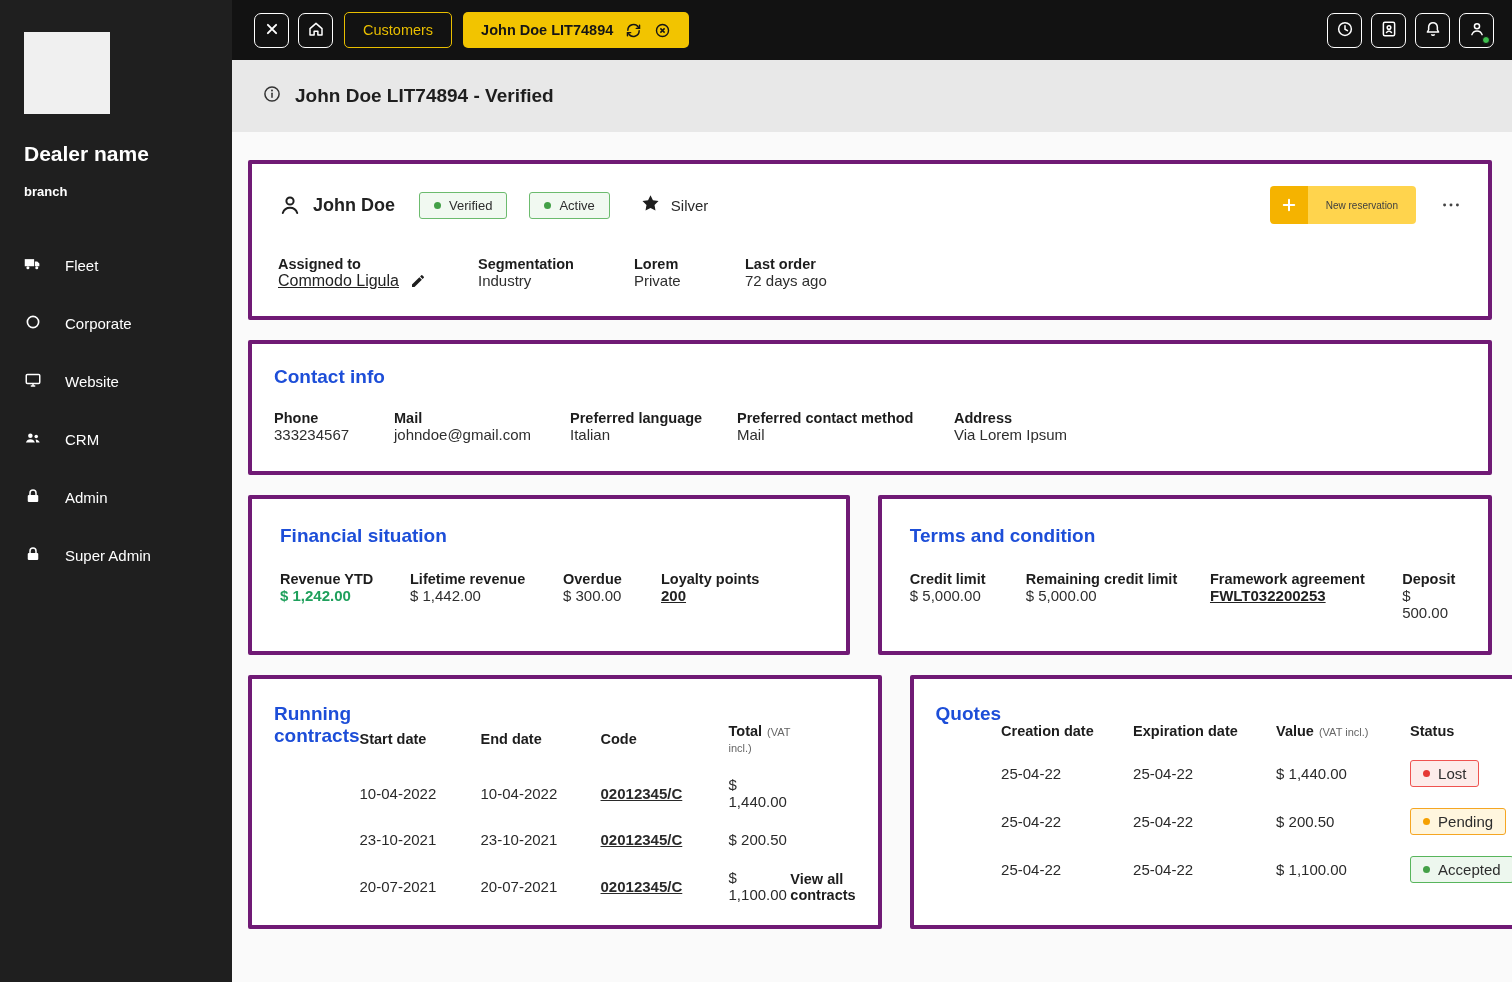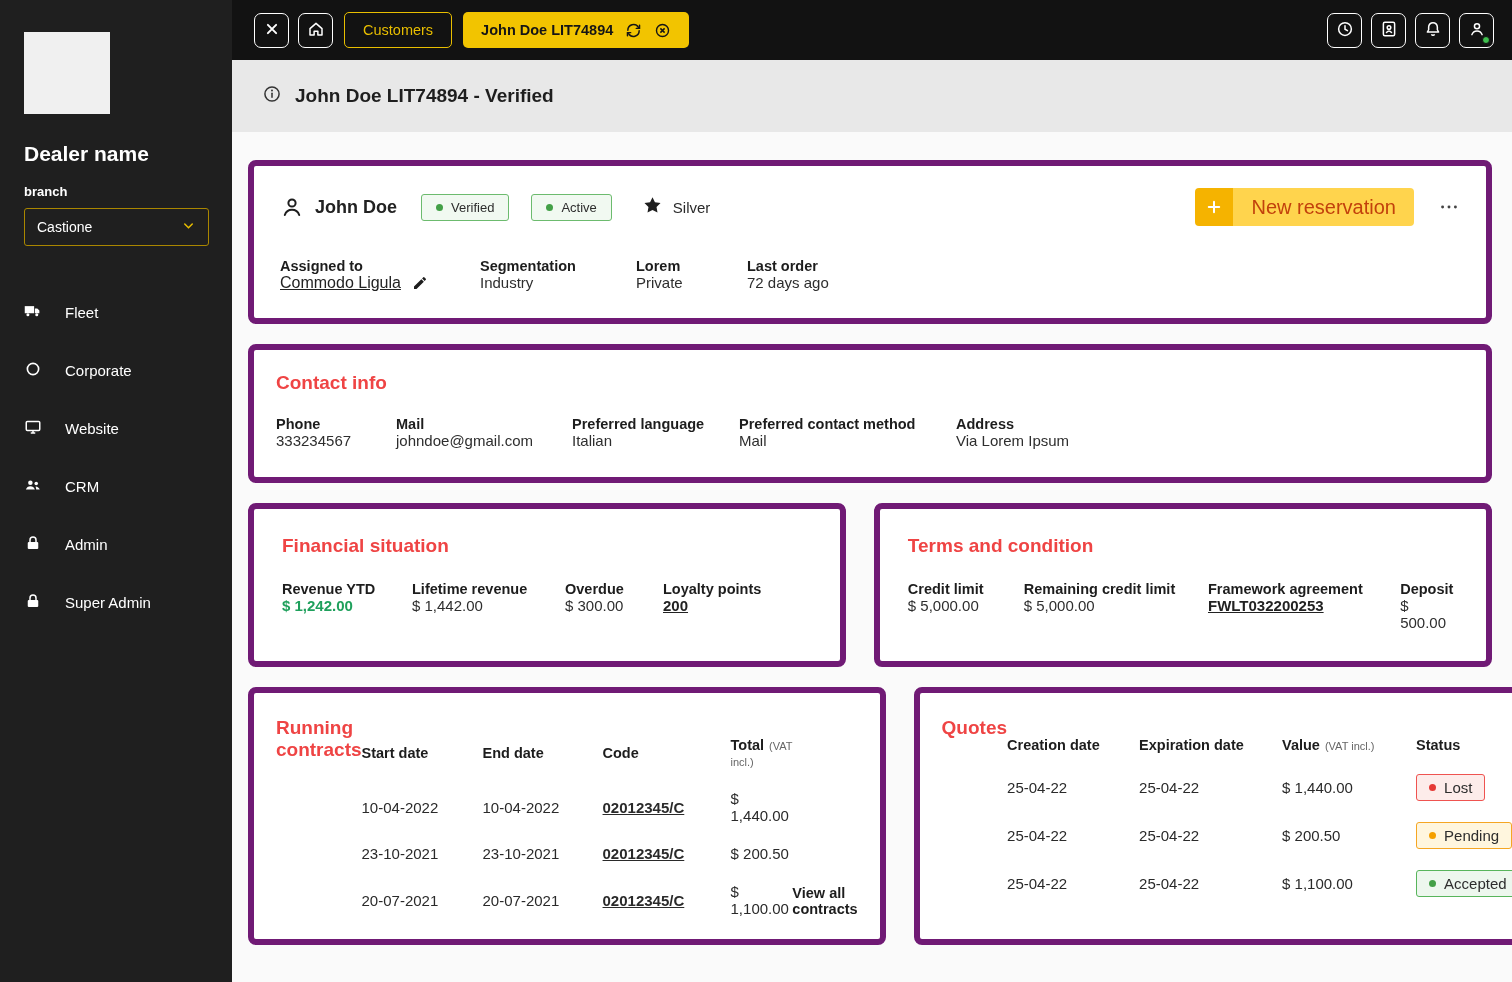--- a/index.html
+++ b/index.html
@@ -39,58 +39,58 @@
   .presence-dot { position:absolute; right:3px; bottom:3px; width:8px; height:8px; border-radius:50%;
     background:#3FBF4E; border:1.5px solid #121212; }
 
   
   .page-header { height:72px; min-height:72px; background:#e8e8e8; display:flex; align-items:center; gap:13px; padding:0 30px; }
   .page-header svg { width:20px; height:20px; color:#333; }
   .page-title { font-size:19px; font-weight:bold; color:#1e1e1e; }
 
   
   .content { flex:1; overflow:hidden; padding:28px 20px 0 16px; display:flex; flex-direction:column; gap:20px; background:#fafafa; }
-  .card { background:#fff; border:6px solid #701a75; border-radius:8px; }
+  .card { background:#fff; border:4px solid #701a75; border-radius:2px; }
 
   
   .summary-card { padding:22px 26px 26px; }
   .summary-top { display:flex; align-items:center; }
   .avatar { display:flex; color:#1e1e1e; }
   .avatar svg { width:24px; height:24px; }
   .customer-name { font-size:18px; font-weight:bold; margin-left:11px; }
   .badge { display:inline-flex; align-items:center; gap:8px; font-size:13px; padding:5px 14px; border-radius:3px; }
   .badge-green { background:#F1F9F1; border:1px solid #6CBB6E; color:#2d2d2d; }
   .b1 { margin-left:24px; } .b2 { margin-left:22px; }
   .dot { width:7px; height:7px; border-radius:50%; flex-shrink:0; }
   .dot-green { background:#43A047; }
   .dot-red { background:#E53935; }
   .dot-orange { background:#F5A000; }
   .tier { display:flex; align-items:center; gap:10px; margin-left:30px; font-size:15px; color:#2a2a2a; }
   .tier svg { width:21px; height:21px; color:#1e1e1e; }
   .new-reservation { margin-left:auto; display:flex; align-items:stretch; height:38px; border-radius:4px; overflow:hidden; cursor:pointer; }
   .plus-box { width:38px; background:#F5B300; color:#fff; display:flex; align-items:center; justify-content:center; }
   .plus-box svg { width:18px; height:18px; }
-  .nr-label { background:#FFD44D; color:#c2410c; display:flex; align-items:center; padding:0 18px; font-size:20px; }
+  .nr-label { background:#FFD44D; color:#404040; display:flex; align-items:center; padding:0 18px; font-size:10px; }
   .more-btn { margin-left:24px; color:#444; cursor:pointer; display:flex; }
   .more-btn svg { width:22px; height:22px; }
 
   .summary-fields { display:flex; margin-top:32px; }
   .field { display:flex; flex-direction:column; }
   .field-label { font-size:14.5px; font-weight:bold; color:#1d1d1d; }
   .field-value { font-size:15px; color:#2e2e2e; }
   .summary-fields .field:nth-child(1){ width:200px; }
   .summary-fields .field:nth-child(2){ width:156px; }
   .summary-fields .field:nth-child(3){ width:111px; }
   .assigned-value { display:flex; align-items:center; gap:11px; }
   .link { text-decoration:underline; color:inherit; cursor:pointer; }
   .bold-link { font-weight:bold; text-decoration:underline; color:inherit; cursor:pointer; }
   .pencil { display:flex; color:#1e1e1e; cursor:pointer; }
   .pencil svg { width:16px; height:16px; }
 
-  .section-title { font-size:19px; font-weight:bold; color:#ef4444; }
+  .section-title { font-size:19px; font-weight:bold; color:#1d4ed8; }
 
   
   .contact-card { padding:22px 26px 28px 22px; }
   .contact-fields { display:flex; margin-top:22px; }
   .contact-fields .field:nth-child(1){ width:120px; }
   .contact-fields .field:nth-child(2){ width:176px; }
   .contact-fields .field:nth-child(3){ width:167px; }
   .contact-fields .field:nth-child(4){ width:217px; }
 
   
@@ -124,28 +124,20 @@
 </style>
 </head>
 <body>
 
 <div class="app">
 
   <aside class="sidebar">
     <div class="logo"></div>
     <div class="dealer-name">Dealer name</div>
     <div class="branch-label">branch</div>
-    <div class="branch-select">
-      <span>Castione</span>
-      <span>
-        <svg viewBox="0 0 24 24" fill="none" stroke="currentColor" stroke-width="2.4" stroke-linecap="round">
-            <path d="M6 9.5l6 6 6-6"></path>
-          </svg>
-      </span>
-    </div>
 
     <nav class="menu">
       <div class="menu-item">
         <span>
           <svg viewBox="0 0 24 24" fill="currentColor">
               <path d="M1 5.5h12.5V15H1z"></path>
               <path d="M14.5 8.5h3.2l2.8 2.8V15h-6z"></path>
               <circle cx="5.2" cy="17" r="2"></circle>
               <circle cx="17" cy="17" r="2"></circle>
             </svg>

